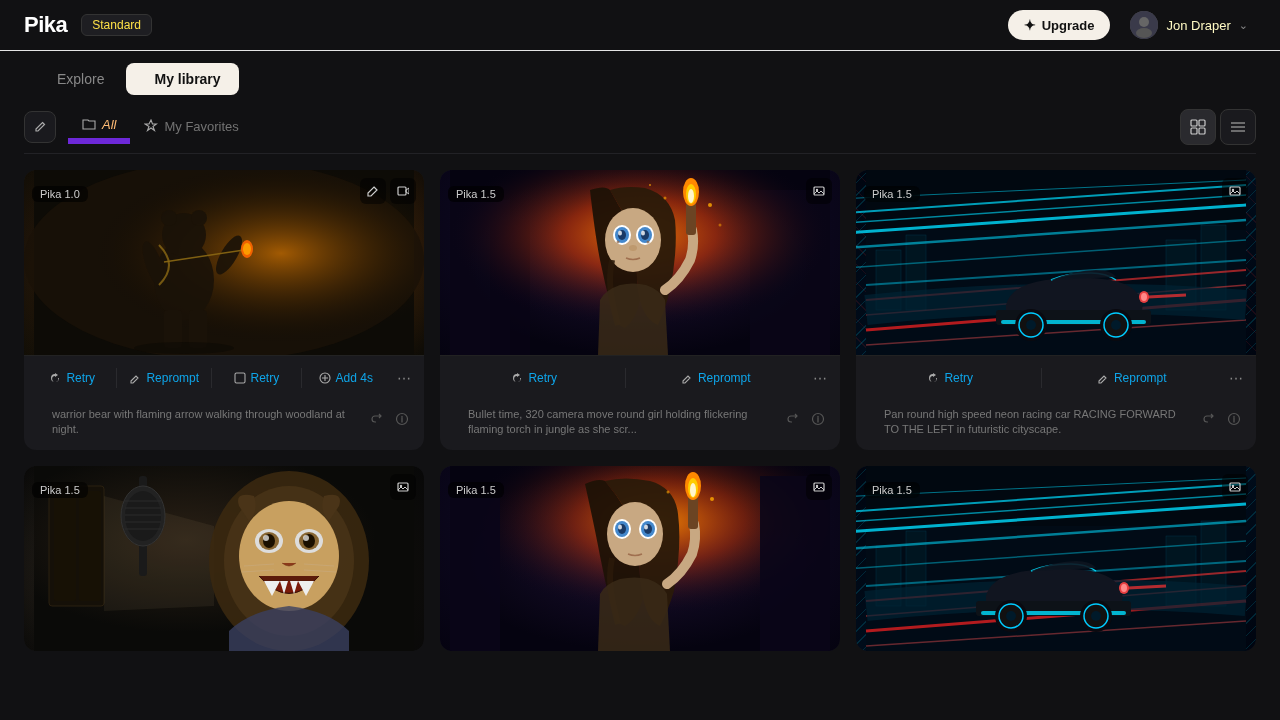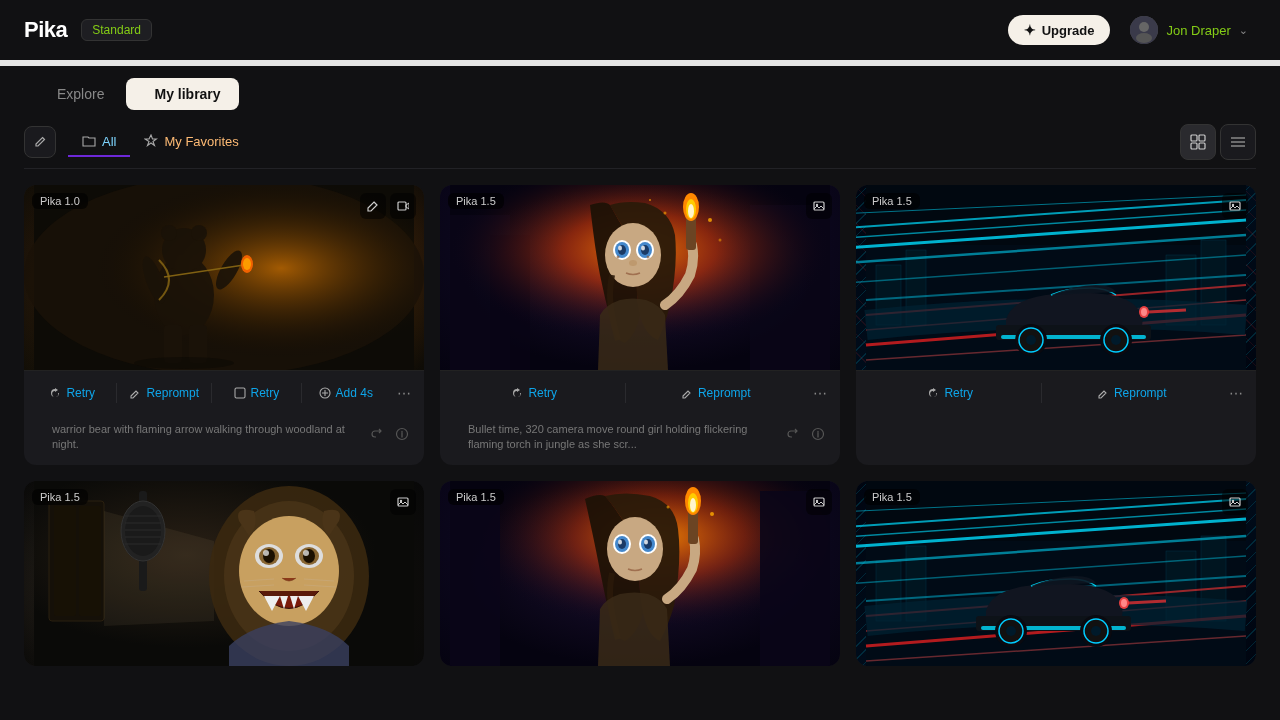--- a/index.html
+++ b/index.html
@@ -10,40 +10,40 @@
       width: 1280px;
       height: 720px;
       overflow: hidden;
     }
 
     
     .header {
       display: flex;
       align-items: center;
       padding: 0 24px;
-      height: 66px;
+      height: 51px;
       background: #111113;
-      border-bottom: 6px solid #e5e5e5;
+      border-bottom: 1px solid #e5e5e5;
       justify-content: space-between;
     }
     .header-left {
       display: flex;
       align-items: center;
       gap: 14px;
     }
     .logo {
       font-size: 22px;
       font-weight: 700;
       color: #fff;
       letter-spacing: -0.5px;
     }
     .badge {
       background: #1e1e22;
       border: 1px solid #333;
-      color: #84cc16;
+      color: #fde047;
       font-size: 12px;
       padding: 3px 10px;
       border-radius: 6px;
     }
     .header-right {
       display: flex;
       align-items: center;
       gap: 12px;
     }
     .upgrade-btn {
@@ -76,21 +76,21 @@
       border-radius: 50%;
       background: #555;
       display: flex;
       align-items: center;
       justify-content: center;
       font-size: 12px;
       color: #ccc;
     }
     .user-name {
       font-size: 13px;
-      color: #84cc16;
+      color: #fef9c3;
     }
     .chevron-down {
       font-size: 11px;
       color: #888;
     }
 
     
     .nav-tabs {
       display: flex;
       align-items: center;
@@ -146,30 +146,31 @@
       font-size: 14px;
       margin-right: 8px;
     }
     .filter-tab {
       display: flex;
       align-items: center;
       gap: 6px;
       padding: 6px 14px;
       font-size: 13px;
       cursor: pointer;
-      color: #fdba74;
+      color: #737373;
       border-bottom: 2px solid transparent;
       background: transparent;
       border-top: none;
       border-left: none;
       border-right: none;
     }
     .filter-tab.active {
-      color: #7dd3fc;
-      border-bottom: 2px solid #6d28d9;
+      color: #fdba74;
+      border-bottom: 6px solid #6d28d9;
+      font-style: italic;
     }
     .toolbar-right {
       display: flex;
       align-items: center;
       gap: 4px;
     }
     .view-btn {
       width: 36px;
       height: 36px;
       border-radius: 8px;
@@ -294,21 +295,21 @@
           -45deg,
           transparent,
           transparent 8px,
           rgba(0,220,255,0.15) 8px,
           rgba(0,220,255,0.15) 9px
         );
     }
 
     .version-badge {
       position: absolute;
-      top: 8px;
+      top: 16px;
       left: 8px;
       background: rgba(0,0,0,0.6);
       color: #ccc;
       font-size: 11px;
       padding: 2px 8px;
       border-radius: 6px;
       backdrop-filter: blur(4px);
     }
     .card-overlay-icons {
       position: absolute;
@@ -799,20 +800,36 @@
         </button>
         <div class="action-divider"></div>
         <button class="action-btn">
           <svg width="12" height="12" viewBox="0 0 12 12" fill="none">
               <path d="M2 9l5-5 2 2-5 5H2V9z" stroke="#aaa" stroke-width="1.1" fill="none"></path>
             </svg>
           <span>Reprompt</span>
         </button>
         <button class="action-more">⋯</button>
       </div>
+      <div class="card-desc">
+        <span class="desc-text">Pan round high speed neon racing car RACING FORWARD TO THE LEFT in futuristic cityscape.</span>
+        <div class="desc-icons">
+          <div class="desc-icon">
+            <svg width="14" height="14" viewBox="0 0 14 14" fill="none">
+                <path d="M10 2l2 2-2 2M12 4H6a3 3 0 0 0 0 6h1" stroke="#555" stroke-width="1.2" fill="none"></path>
+              </svg>
+          </div>
+          <div class="desc-icon">
+            <svg width="14" height="14" viewBox="0 0 14 14" fill="none">
+                <circle cx="7" cy="7" r="5.5" stroke="#555" stroke-width="1.2"></circle>
+                <path d="M7 6v4M7 4.5v.5" stroke="#555" stroke-width="1.3" stroke-linecap="round"></path>
+              </svg>
+          </div>
+        </div>
+      </div>
     </div>
 
     <div class="card">
       <div class="card-image card-img-4">
         <div class="card-visual">
           <svg class="card-svg" viewBox="0 0 380 185" xmlns="http://www.w3.org/2000/svg">
             <defs>
               <radialGradient id="lion-bg" cx="40%" cy="40%">
                 <stop offset="0%" stop-color="#2a2015"></stop>
                 <stop offset="100%" stop-color="#0a0a08"></stop>

